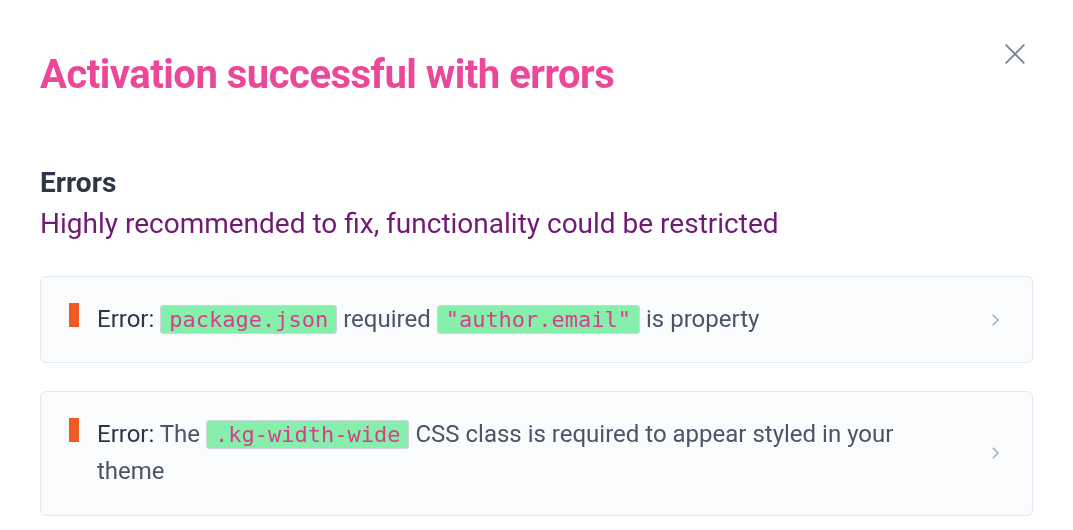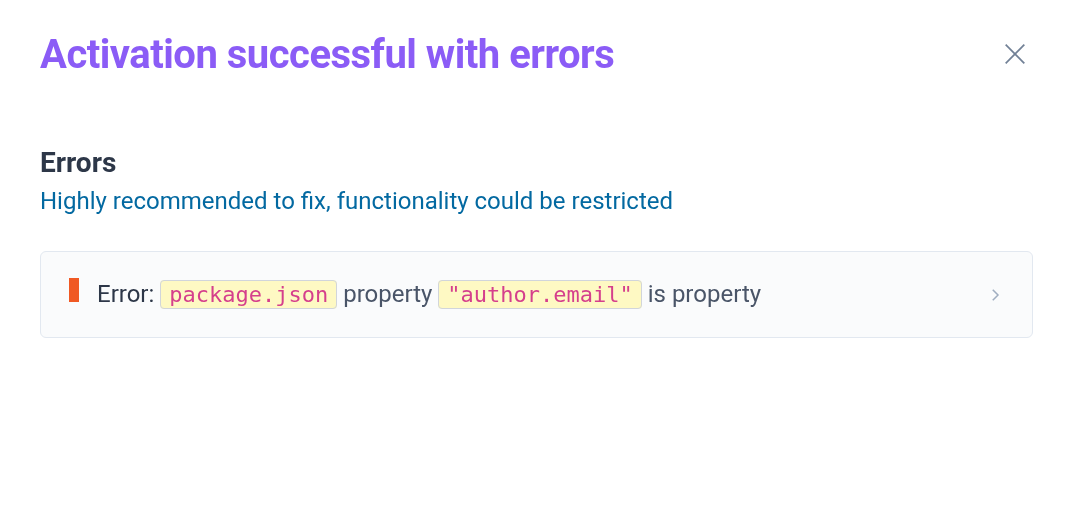--- a/index.html
+++ b/index.html
@@ -35,37 +35,37 @@
     }
     .close-btn svg {
       width: 28px;
       height: 28px;
       stroke: #718096;
       stroke-width: 1.5;
     }
     .title {
       font-size: 40px;
       font-weight: 700;
-      color: #8b5cf6;
-      padding: 31px 40px 0 40px;
+      color: #ec4899;
+      padding: 51px 40px 0 40px;
       letter-spacing: -0.5px;
     }
     .section-header {
       padding: 68px 21px 0 40px;
     }
     .section-title {
       font-size: 28px;
       font-weight: 700;
       color: #2d3748;
       margin-bottom: 8px;
     }
     .section-subtitle {
-      font-size: 24px;
+      font-size: 28px;
       font-weight: 400;
-      color: #0369a1;
+      color: #701a75;
     }
     .error-list {
       padding: 36px 40px 0 40px;
     }
     .error-item {
       background: #fafbfc;
       border: 1px solid #e2e8f0;
       border-radius: 6px;
       padding: 24px 28px;
       margin-bottom: 28px;
@@ -94,21 +94,21 @@
       font-weight: 400;
       color: #2d3748;
     }
     .code {
       font-family: ui-monospace, SFMono-Regular, "SF Mono", Menlo, Consolas, monospace;
       font-size: 22px;
       color: #d53f8c;
       border: 1px solid #d1d5db;
       border-radius: 4px;
       padding: 1px 8px;
-      background: #fef9c3;
+      background: #86efac;
       white-space: nowrap;
       text-align: right;
     }
     .chevron {
       position: absolute;
       right: 28px;
       top: 50%;
       transform: translateY(-50%);
       color: #a0aec0;
       display: flex;
@@ -142,27 +142,41 @@
   </div>
 
   <div class="error-list">
 
     <div class="error-item">
       <div class="error-marker"></div>
       <div class="error-text">
         <span class="error-label">Error:</span>
         <span></span>
         <span class="code">package.json</span>
-        <span> property </span>
+        <span> required </span>
         <span class="code">"author.email"</span>
         <span> is property</span>
       </div>
       <div class="chevron">
         <svg viewBox="0 0 24 24">
           <polyline points="9 5 16 12 9 19"></polyline>
         </svg>
       </div>
     </div>
 
+    <div class="error-item">
+      <div class="error-marker"></div>
+      <div class="error-text">
+        <span class="error-label">Error:</span>
+        <span>The </span>
+        <span class="code">.kg-width-wide</span>
+        <span> CSS class is required to appear styled in your theme</span>
+      </div>
+      <div class="chevron">
+        <svg viewBox="0 0 24 24">
+          <polyline points="9 5 16 12 9 19"></polyline>
+        </svg>
+      </div>
+    </div>
 
   </div>
 
 </div>
 
 </body></html>

